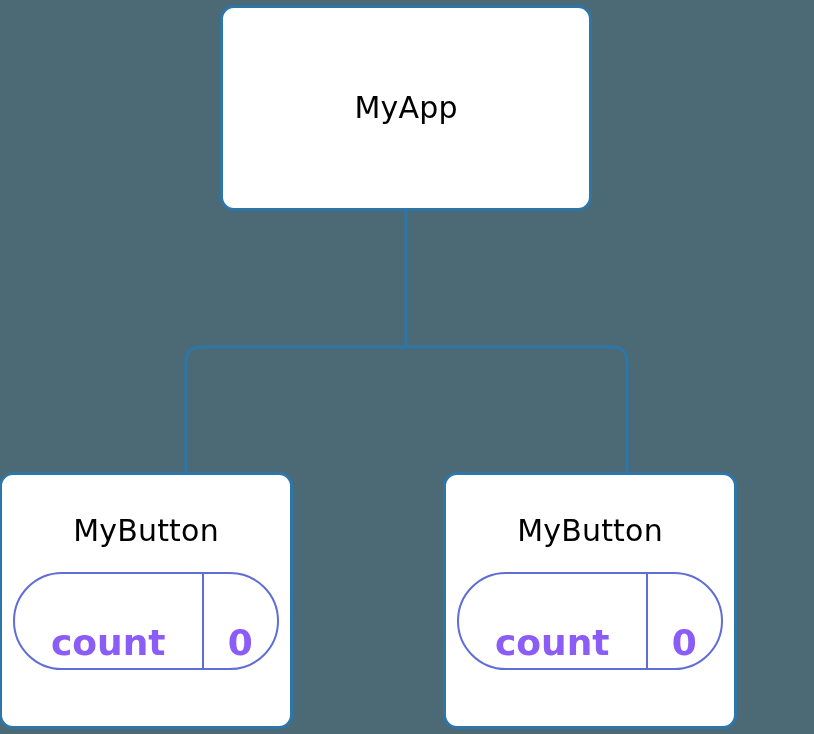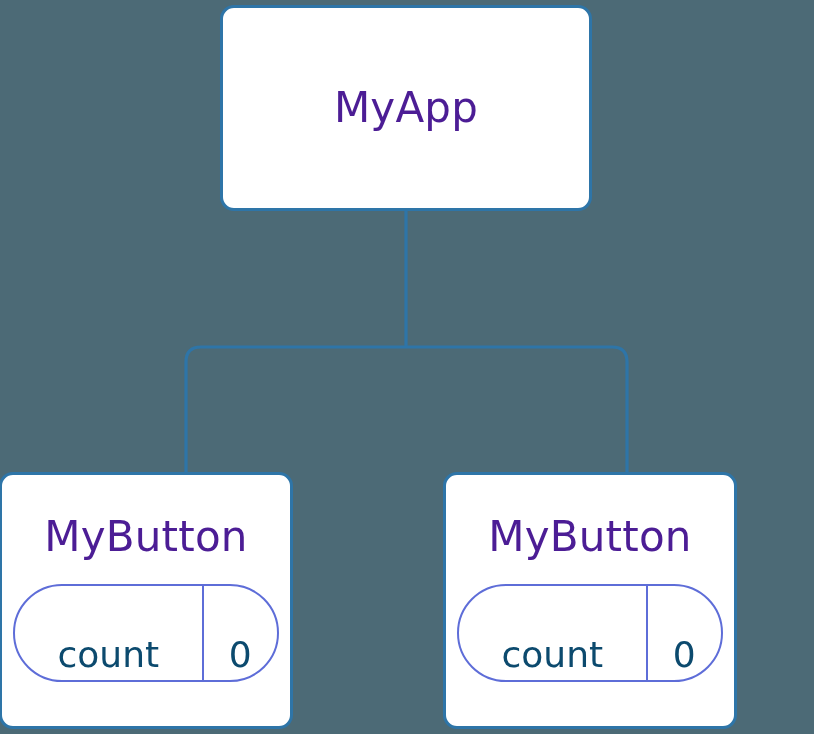--- a/index.html
+++ b/index.html
@@ -56,22 +56,22 @@
     top: 472px;
     width: 294px;
     height: 257px;
     padding-top: 41px;
   }
 
   .node-child.left  { left: -1px; }
   .node-child.right { left: 443px; }
 
   .node-title {
-    color: #4c1d95;
-    font-size: 42px;
+    color: #000000;
+    font-size: 30px;
     line-height: 1;
     letter-spacing: 0.2px;
     font-weight: 400;
     white-space: nowrap;
   }
 
   
   .pill {
     margin-top: 26px;
     height: 98px;
@@ -95,24 +95,24 @@
   }
 
   .pill-val {
     flex: 1 1 auto;
     display: flex;
     align-items: center;
     justify-content: center;
   }
 
   .pill-text {
-    color: #0c4a6e;
+    color: #8b5cf6;
     font-size: 36px;
     line-height: 1;
-    font-weight: 400;
+    font-weight: 700;
     white-space: nowrap;
     margin-top: 44px;
   }
 </style>
 </head>
 <body>
 
 <div id="stage">
 
   <svg id="connectors" viewBox="0 0 814 734" width="814" height="734" xmlns="http://www.w3.org/2000/svg">

